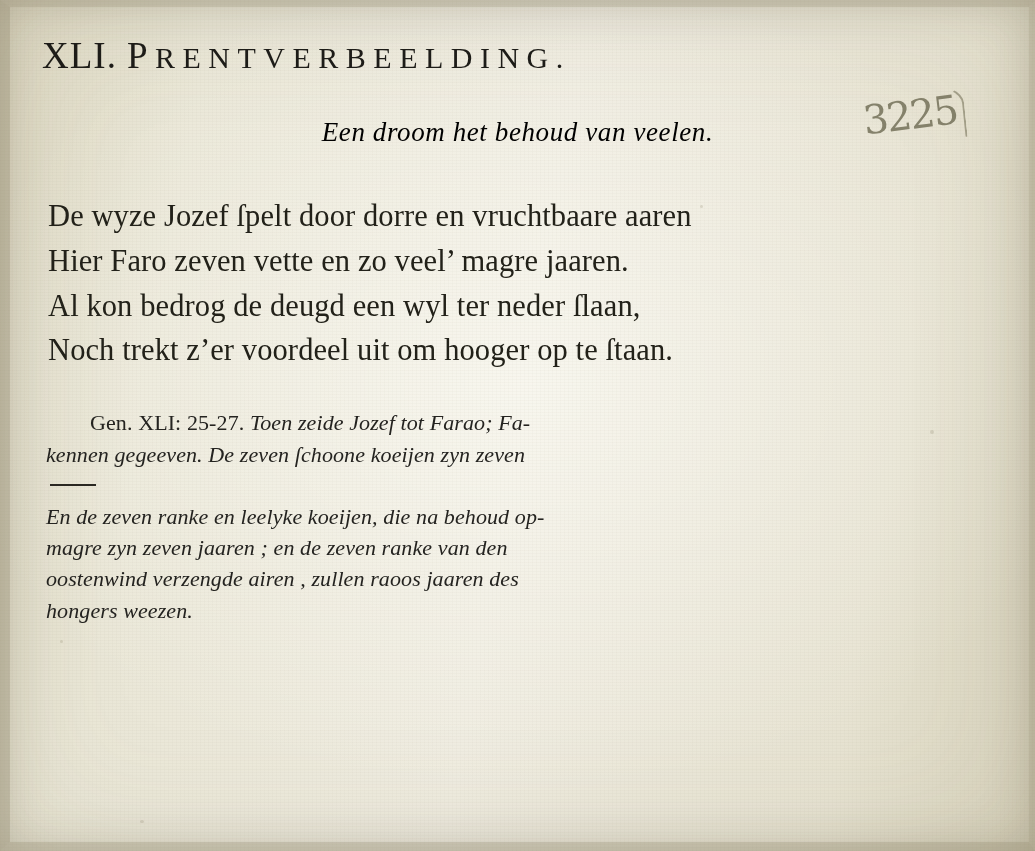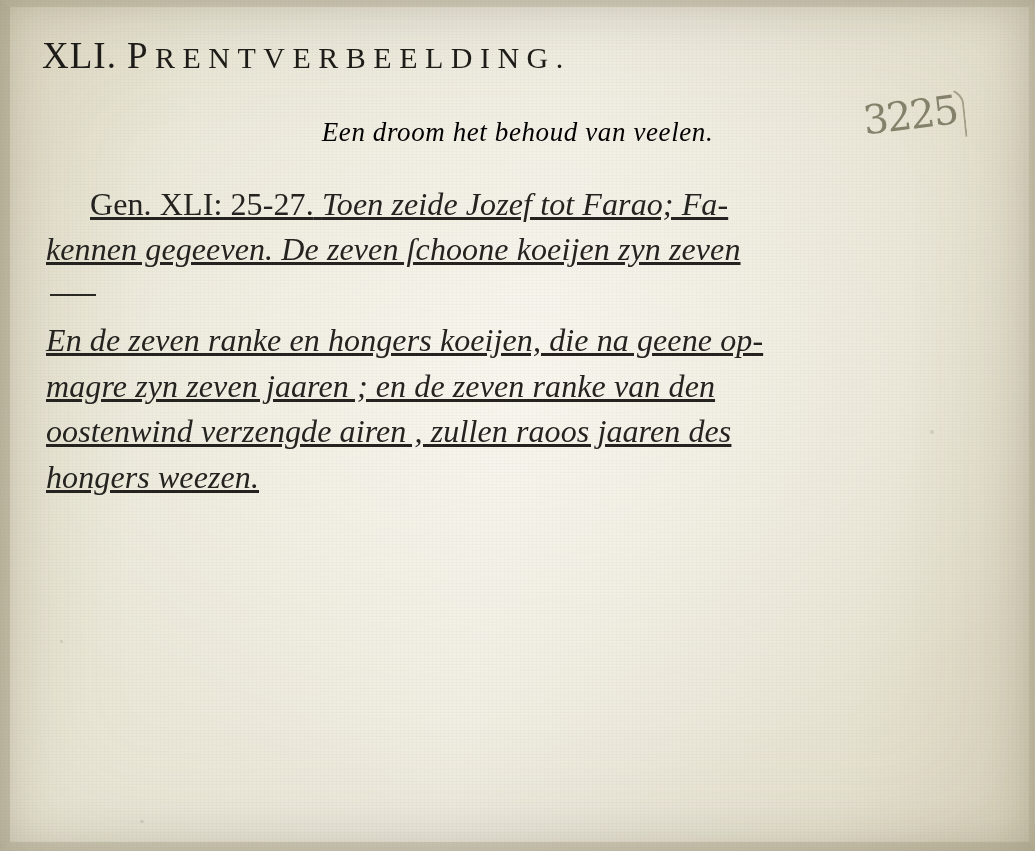--- a/index.html
+++ b/index.html
@@ -116,26 +116,25 @@
   }
   .verse .line {
     white-space: nowrap;
   }
 
   
   .scripture {
     margin-top: 34px;
     font-family: "Liberation Serif", serif;
     font-style: italic;
-    font-size: 32px;
+    font-size: 22px;
     line-height: 1.42;
     color: #242320;
     letter-spacing: 0.1px;
     padding-left: 4px;
-    text-decoration: underline;
   }
   .scripture .sline {
     white-space: nowrap;
   }
   .scripture .first {
     padding-left: 44px;
   }
   .scripture .ref {
     font-style: normal;
     font-family: "Liberation Serif", serif;
@@ -201,26 +200,32 @@
   <div id="inv-number">3225</div>
 
   <div id="content">
 
     <div class="heading">
       <span class="num">XLI.</span><span class="word"><span class="cap">P</span><span>RENTVERBEELDING.</span></span>
     </div>
 
     <div class="subtitle">Een droom het behoud van veelen.</div>
 
+    <div class="verse">
+      <div class="line">De wyze Jozef ſpelt door dorre en vruchtbaare aaren</div>
+      <div class="line">Hier Faro zeven vette en zo veel’ magre jaaren.</div>
+      <div class="line">Al kon bedrog de deugd een wyl ter neder ſlaan,</div>
+      <div class="line">Noch trekt z’er voordeel uit om hooger op te ſtaan.</div>
+    </div>
 
     <div class="scripture">
       <div class="sline first"><span class="ref">Gen. XLI: 25-27.</span> <span>Toen zeide Jozef tot Farao; Fa-</span></div>
       <div class="sline">kennen gegeeven.  De zeven ſchoone koeijen zyn zeven</div>
       <div class="sline"><span class="dash"></span></div>
-      <div class="sline">En de zeven ranke en hongers koeijen, die na geene op-</div>
+      <div class="sline">En de zeven ranke en leelyke koeijen, die na behoud op-</div>
       <div class="sline">magre zyn zeven jaaren ; en de zeven ranke van den</div>
       <div class="sline">oostenwind verzengde airen ,  zullen raoos jaaren des</div>
       <div class="sline">hongers weezen.</div>
     </div>
 
   </div>
 
   <div id="edge-shadow"></div>
   <div id="scan-border"></div>
 </div>

